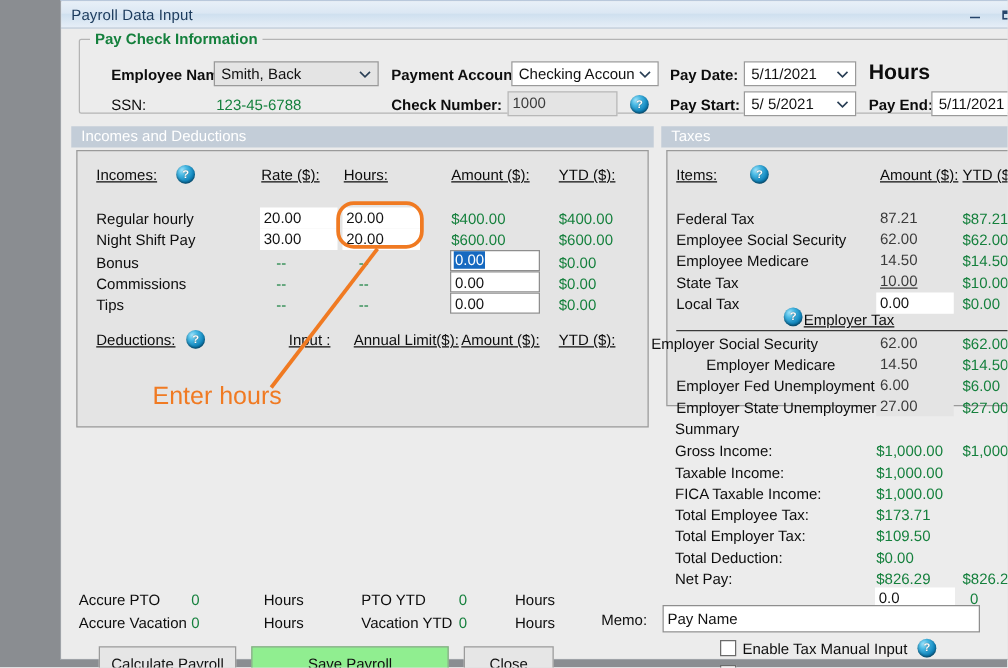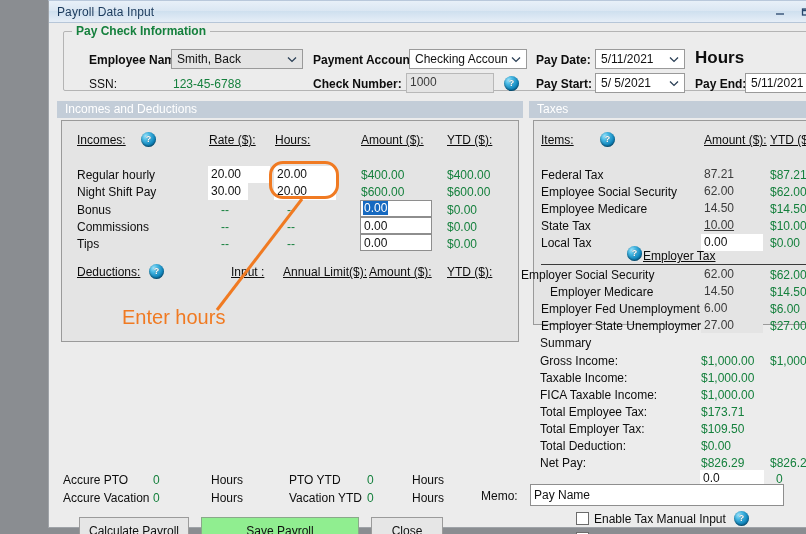--- a/index.html
+++ b/index.html
@@ -314,21 +314,21 @@
       <div class="colhdr" style="left:312px; top:110px;">Amount ($):</div>
       <div class="colhdr" style="left:398px; top:110px;">YTD ($):</div>
 
       <div class="rowlbl" style="left:28px; top:145px;">Regular hourly</div>
       <div class="tin" style="left:159px; top:143px; width:62px; height:17px; border:none; background:#ffffff;">20.00</div>
       <div class="tin" style="left:225px; top:143px; width:62px; height:17px; border:none; background:#ffffff;">20.00</div>
       <div class="val" style="left:312px; top:145px;">$400.00</div>
       <div class="val" style="left:398px; top:145px;">$400.00</div>
 
       <div class="rowlbl" style="left:28px; top:162px;">Night Shift Pay</div>
-      <div class="tin" style="left:159px; top:160px; width:40px; height:17px; border:none; background:#ffffff;">30.00</div>
+      <div class="tin" style="left:159px; top:160px; width:62px; height:17px; border:none; background:#ffffff;">30.00</div>
       <div class="tin" style="left:225px; top:160px; width:62px; height:17px; border:none; background:#ffffff;">20.00</div>
       <div class="val" style="left:312px; top:162px;">$600.00</div>
       <div class="val" style="left:398px; top:162px;">$600.00</div>
 
       <div class="rowlbl" style="left:28px; top:180px;">Bonus</div>
       <div class="val" style="left:172px; top:180px;">--</div>
       <div class="val" style="left:238px; top:180px;">--</div>
       <div class="tin" style="left:311px; top:177px; width:72px; height:17px; padding:0 2px;">
         <span class="sel">0.00</span>
       </div>
@@ -382,21 +382,21 @@
       <div class="val" style="left:721px; top:213px;">$0.00</div>
 
       <div class="help" style="left:578px; top:223px;">?</div>
       <div class="colhdr" style="left:594px; top:226px;">Employer Tax</div>
       <div class="hr" style="left:492px; top:241px; width:290px;"></div>
 
       <div class="rowlbl" style="left:472px; top:245px;text-align:right;">Employer Social Security</div>
       <div class="tin ro" style="left:652px; top:243px; width:62px; height:16px; border:none;">62.00</div>
       <div class="val" style="left:721px; top:245px;">$62.00</div>
 
-      <div class="rowlbl" style="left:501px; top:262px;">Employer Medicare</div>
+      <div class="rowlbl" style="left:516px; top:262px;">Employer Medicare</div>
       <div class="tin ro" style="left:652px; top:260px; width:62px; height:16px; border:none;">14.50</div>
       <div class="val" style="left:721px; top:262px;">$14.50</div>
 
       <div class="rowlbl" style="left:492px; top:279px;">Employer Fed Unemployment</div>
       <div class="tin ro" style="left:652px; top:277px; width:62px; height:16px; border:none;">6.00</div>
       <div class="val" style="left:721px; top:279px;">$6.00</div>
 
       <div class="rowlbl" style="left:492px; top:296px;">Employer State Unemployment</div>
       <div class="tin ro" style="left:652px; top:294px; width:62px; height:16px; border:none;">27.00</div>
       <div class="val" style="left:721px; top:296px;">$27.00</div>

